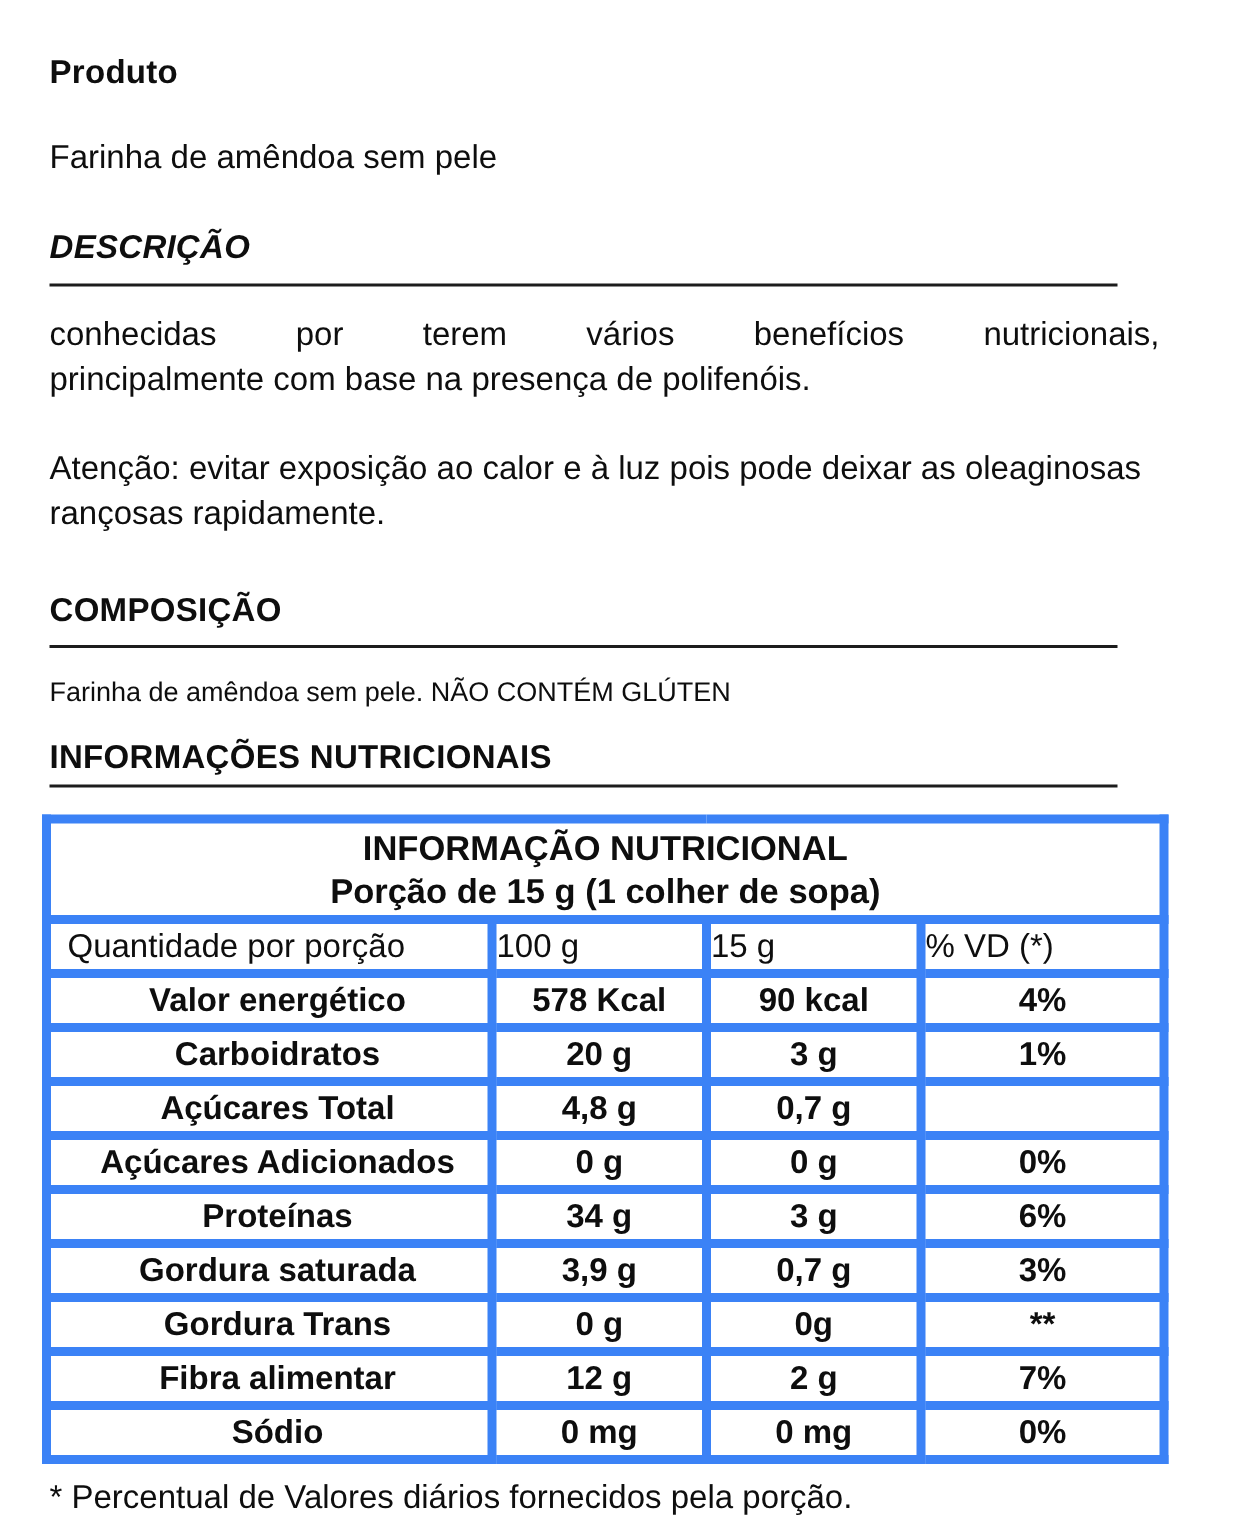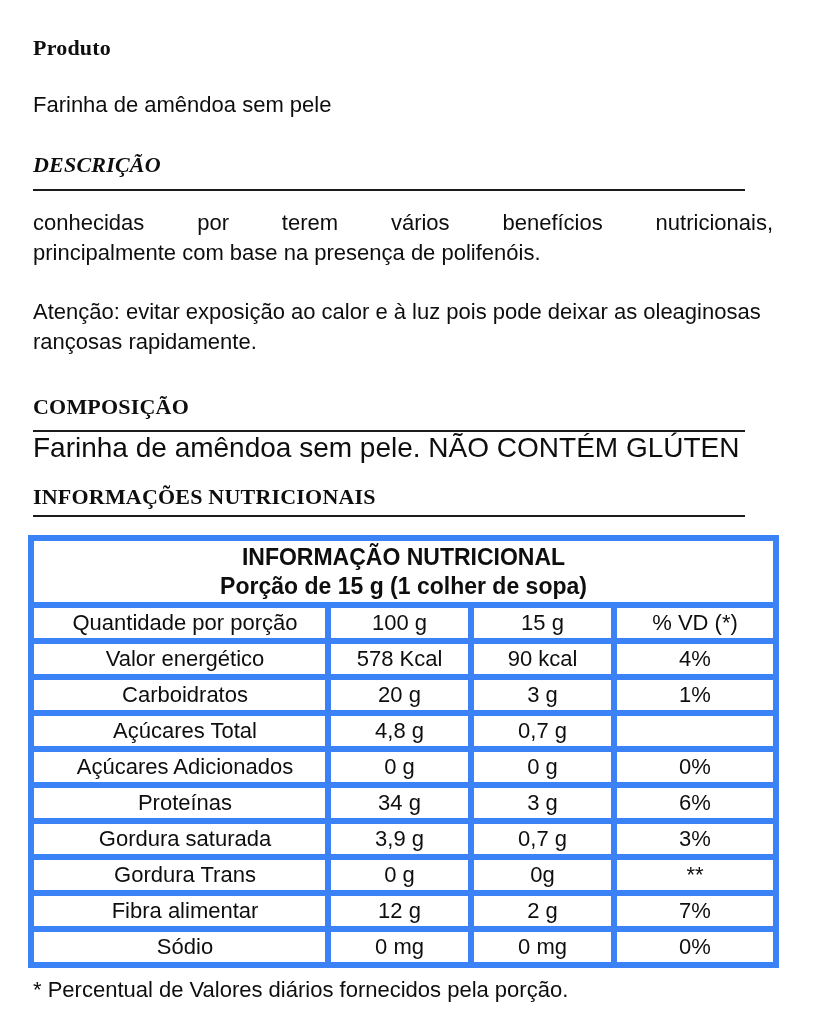--- a/index.html
+++ b/index.html
@@ -12,21 +12,20 @@
     overflow: hidden;
   }
   .page {
     padding: 33px 65px 0 33px;
     width: 838px;
   }
   .heading {
     font-size: 22px;
     font-weight: 700;
     letter-spacing: 0.2px;
-    font-family: Liberation Serif, serif;
   }
   .heading.italic { font-style: italic; }
   .ruled {
     width: 712px;
     border-bottom: 2px solid #1c1c1c;
   }
   .h-produto { margin-top: 2px; }
   .product-name {
     font-size: 22px;
     margin-top: 31px;
@@ -46,21 +45,22 @@
   }
   .desc-para .jline:last-child {
     text-align-last: left;
   }
   .attention-para { margin-top: 29px; }
   .h-composicao {
     margin-top: 37px;
     padding-bottom: 10px;
   }
   .composition-text {
-    font-size: 28px;
+    font-size: 18px;
+    margin-top: 19px;
   }
   .h-nutricionais {
     margin-top: 20px;
     padding-bottom: 5px;
   }
   table.nutrition {
     border-collapse: collapse;
     table-layout: fixed;
     width: 745px;
     margin-left: -5px;
@@ -79,27 +79,27 @@
   .tbl-title, .tbl-subtitle {
     font-size: 23px;
     font-weight: 700;
     line-height: 29px;
     text-align: center;
   }
   th.col-head {
     font-weight: 400;
     height: 32px;
     line-height: 30px;
-    text-align: center;
+    text-align: left;
   }
   td.cell {
     height: 20px;
     line-height: 30px;
     text-align: center;
-    font-weight: 400;
+    font-weight: 700;
   }
   .first-col {
     text-align: right;
     padding-left: 11px;
   }
   .footnote {
     font-size: 22px;
     margin-top: 9px;
   }
 </style>

